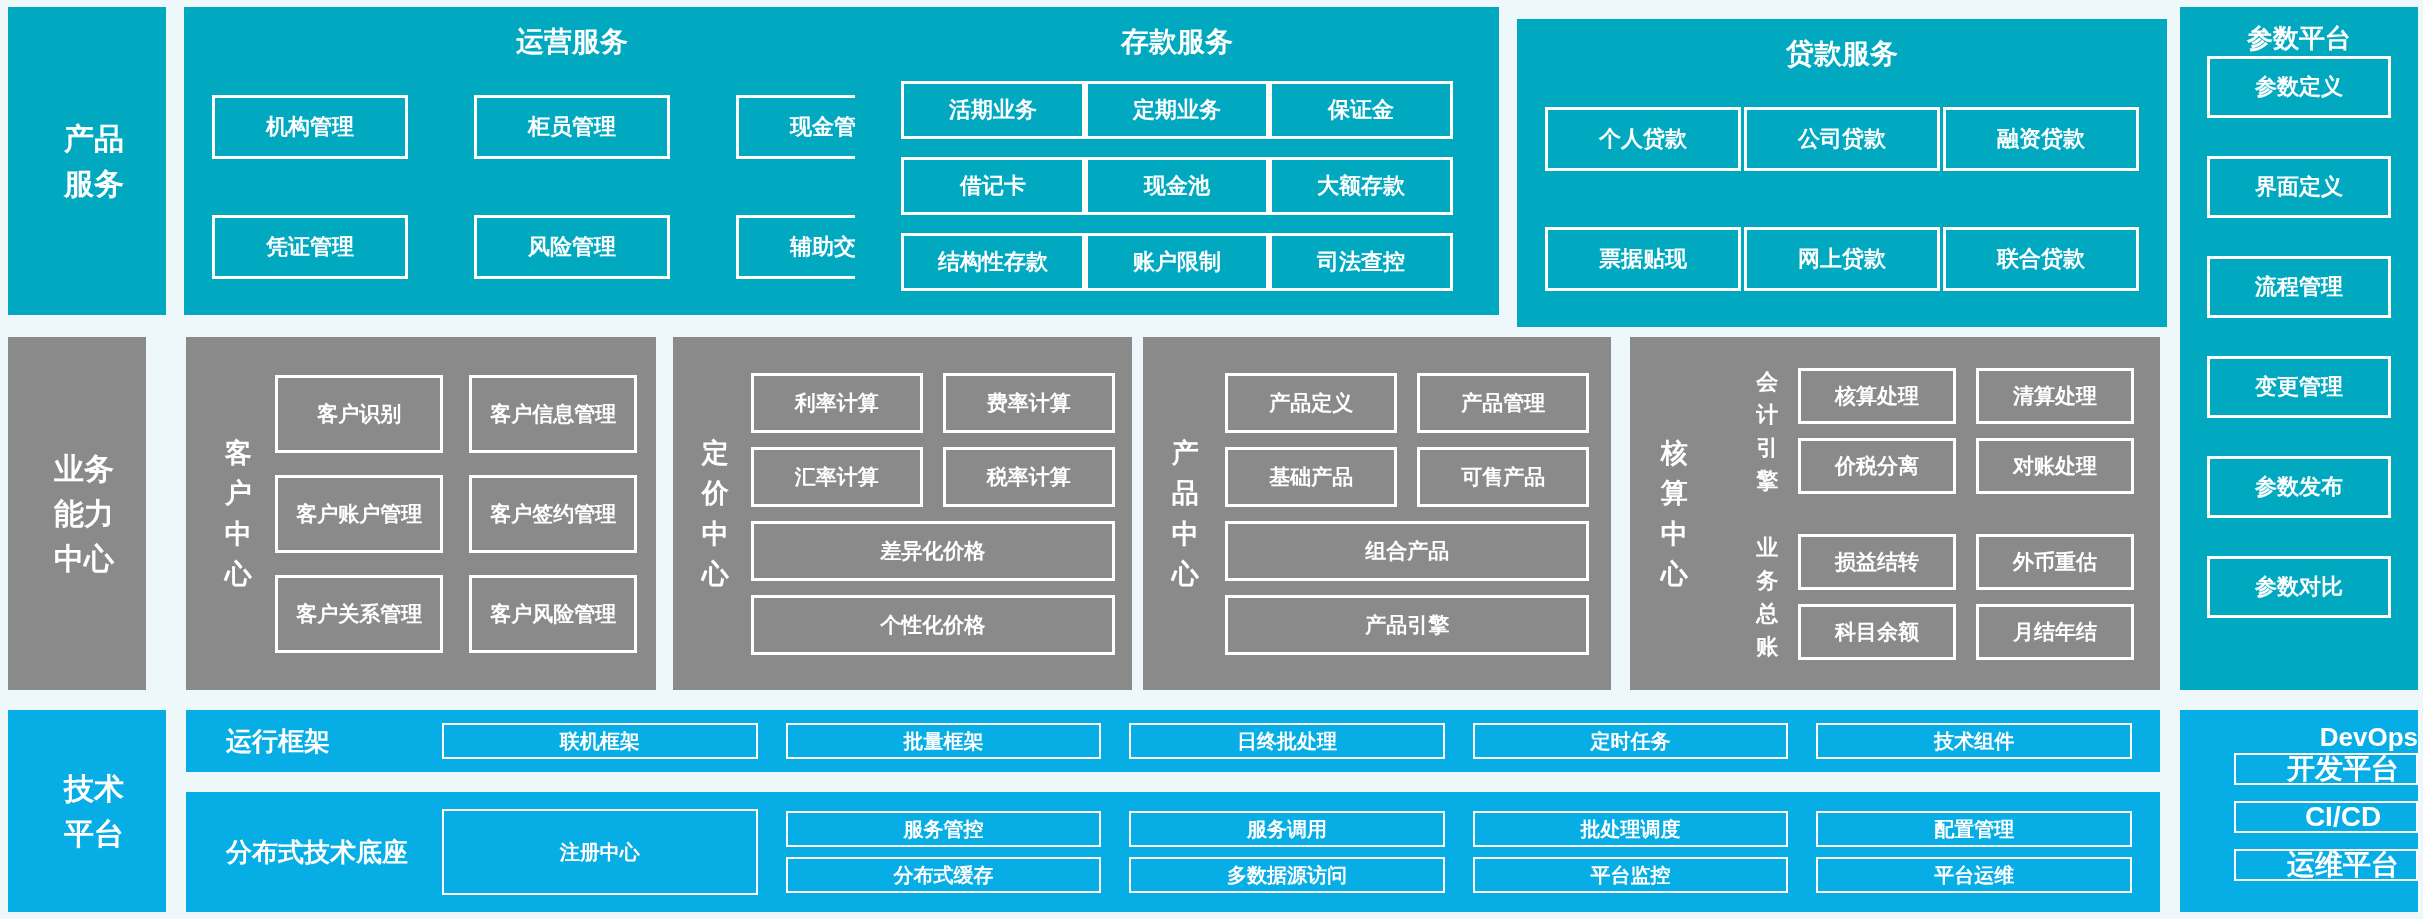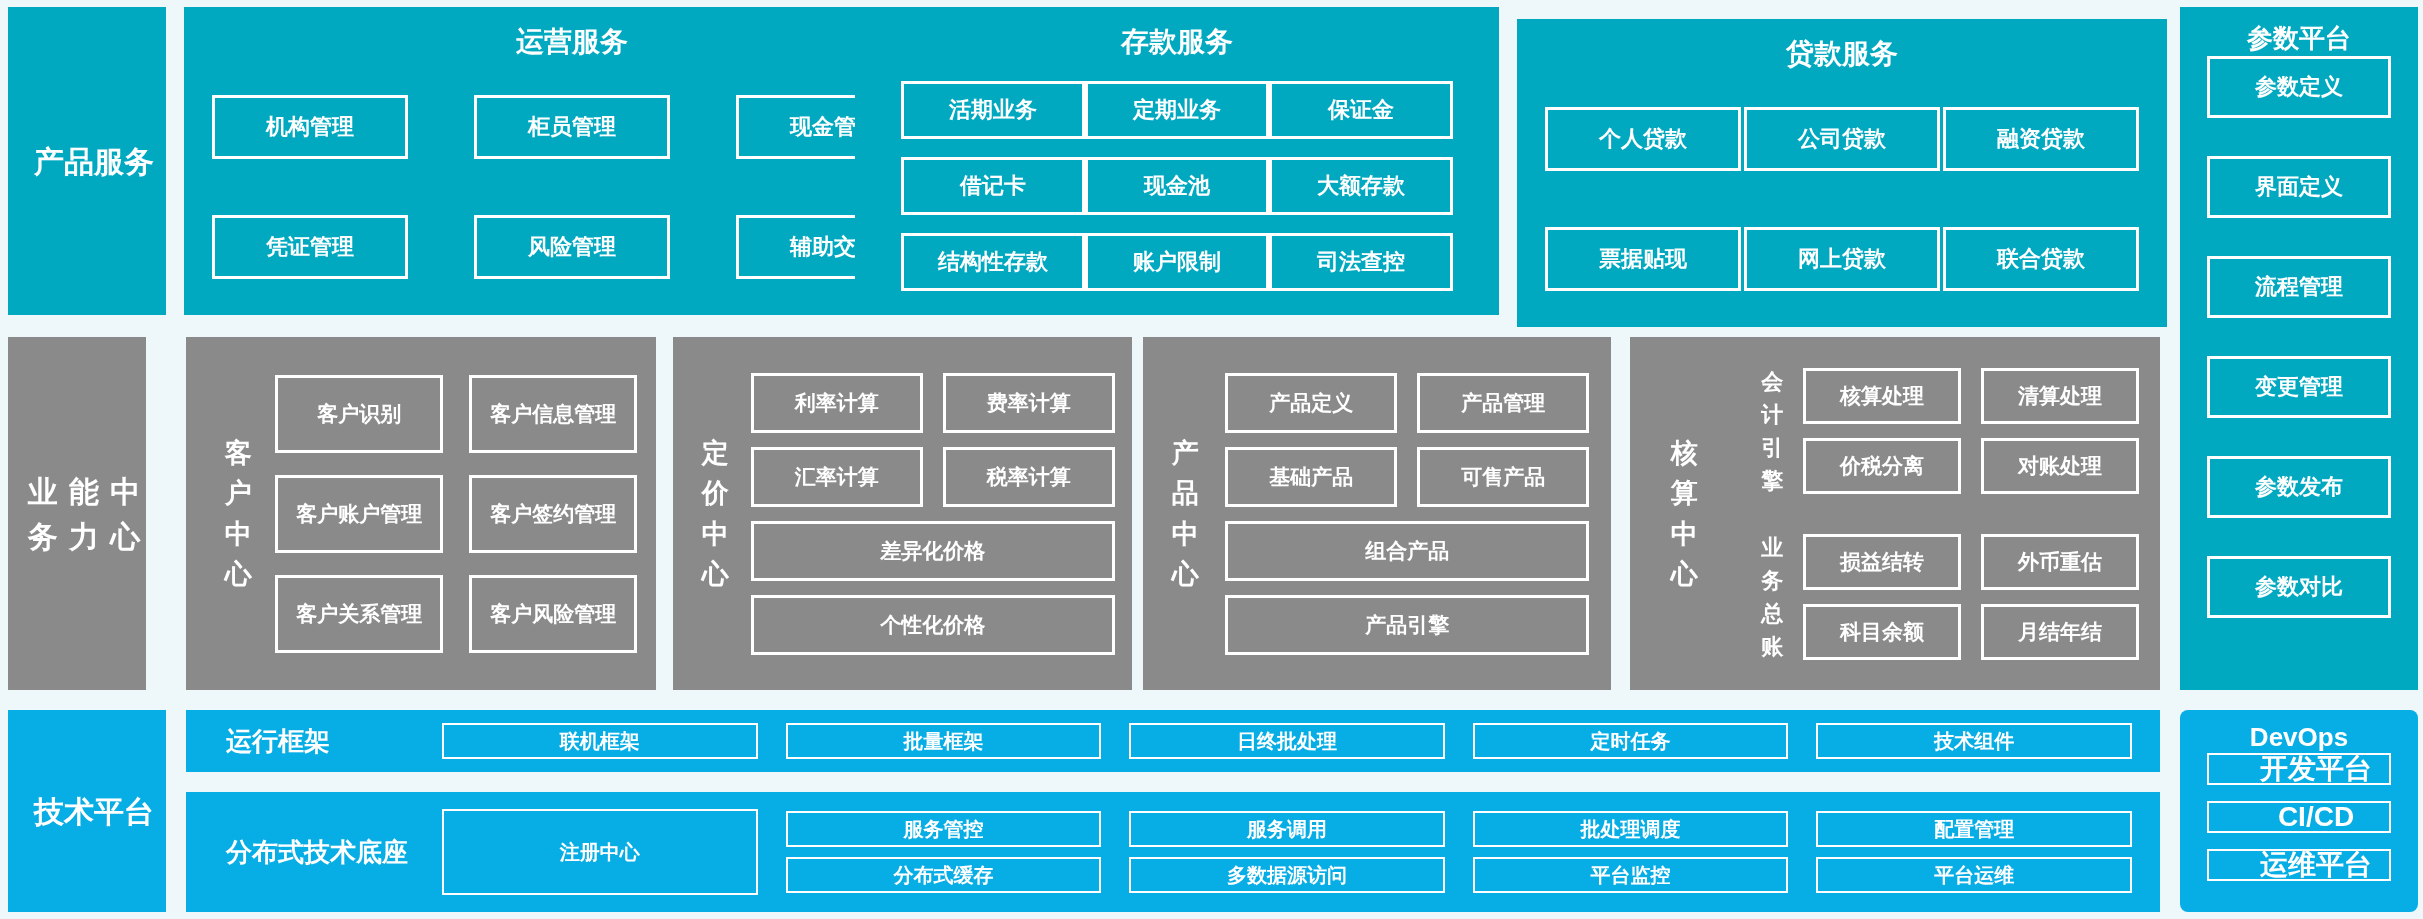--- a/index.html
+++ b/index.html
@@ -10,21 +10,21 @@
     font-family:"Liberation Sans","DejaVu Sans",sans-serif;
     color:#fff; overflow:hidden;
   }
   .blk { position:absolute; }
   .teal { background:#00a9c0; }
   .gray { background:#8a8a8a; }
   .blue { background:#07ade5; }
 
   
   .tier-label {
-    display:flex; align-items:center; justify-content:center;
+    display:flex; flex-direction:column; align-items:center; justify-content:center;
     font-size:30px; font-weight:bold; line-height:1.5; text-align:center;padding-left:14px;
   }
 
   
   .box {
     border:3px solid #fff; display:flex; align-items:center; justify-content:center;
     font-weight:bold; font-size:22px; text-align:center; line-height:1.2; padding:2px 6px;
   }
 
   .sec-title { text-align:center; font-weight:bold; font-size:28px; margin-top:16px; }
@@ -69,21 +69,21 @@
   .bar-label { width:256px; padding-left:40px; font-size:26px; font-weight:bold; }
   .bar-cols { flex:1; display:grid; grid-template-columns:repeat(5,1fr); gap:28px; margin-right:28px; }
   .bar .box { border-width:2px; font-size:20px; }
   .bar1 .box { height:36px; }
   .stack { display:flex; flex-direction:column; justify-content:center; gap:10px; }
   .stack .box { height:36px; }
   .registry-cell { display:flex; flex-direction:column; justify-content:center; }
   .registry-cell .box { height:86px; }
 
   
-  .devops { display:flex; flex-direction:column; align-items:center;border-radius:8px; }
+  .devops { display:flex; flex-direction:column; align-items:flex-end; }
   .devops .sec-title { margin-top:12px; font-size:26px; }
   .devops .box { width:184px; height:32px; border-width:2px; font-size:28px;padding-left:40px; }
   .devops .box:first-of-type { margin-top:18px; }
   .devops .box + .box { margin-top:16px; }
 </style>
 </head>
 <body>
 
 <div class="page">
 
@@ -188,21 +188,21 @@
       <div class="box">产品定义</div>
       <div class="box">产品管理</div>
       <div class="box">基础产品</div>
       <div class="box">可售产品</div>
       <div class="box wide">组合产品</div>
       <div class="box wide">产品引擎</div>
     </div>
   </div>
 
   <div class="blk gray center" style="left:1630px;top:337px;width:530px;height:353px">
-    <div class="vtext" style="margin-left:36px">核算中心</div>
+    <div class="vtext" style="margin-left:26px">核算中心</div>
     <div class="acct-groups">
       <div class="acct-group">
         <div class="vtext">会计引擎</div>
         <div class="acct-grid">
           <div class="box">核算处理</div>
           <div class="box">清算处理</div>
           <div class="box">价税分离</div>
           <div class="box">对账处理</div>
         </div>
       </div>

